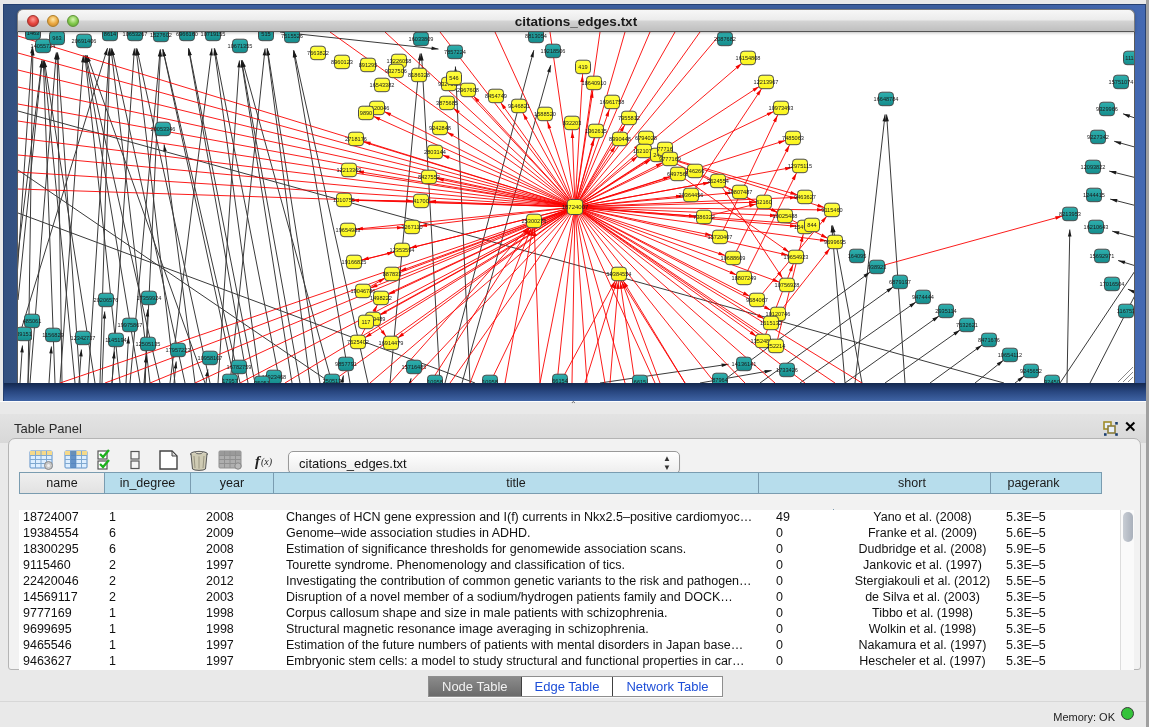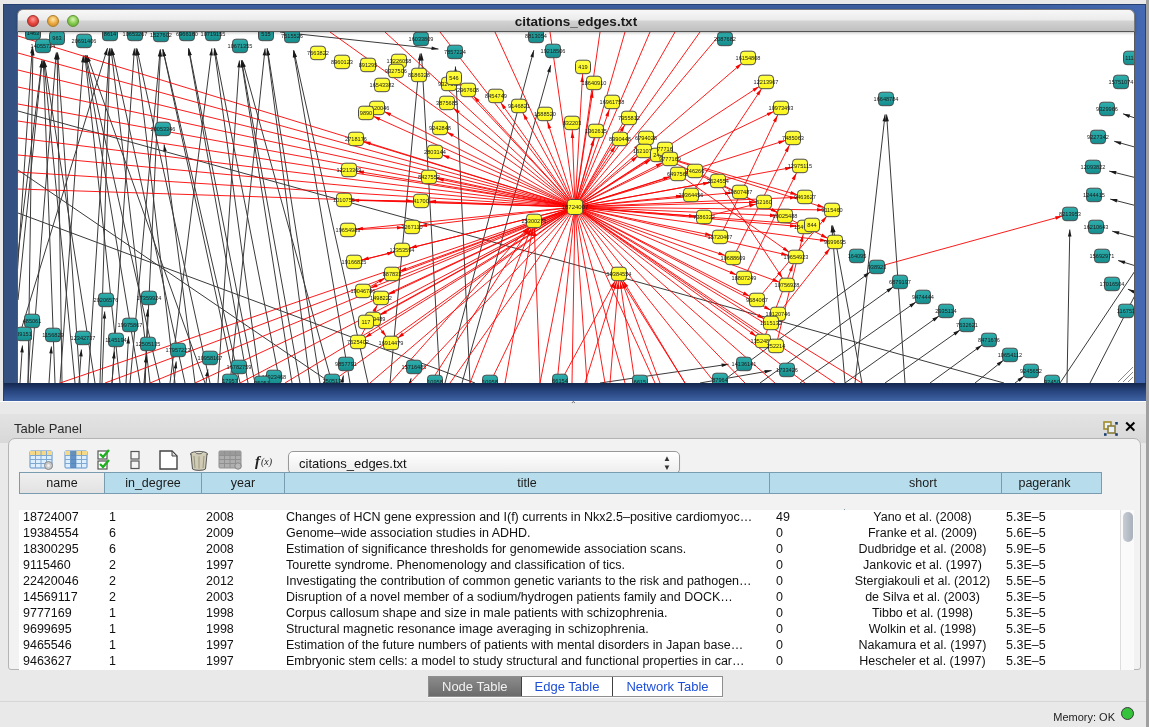--- a/index.html
+++ b/index.html
@@ -33,21 +33,21 @@
 #toolbar { position:absolute; left:0; top:0; width:100%; height:42px; }
 #combo { position:absolute; left:279px; top:12px; width:392px; height:23px;
   background:linear-gradient(180deg,#ffffff,#ededed); border:1px solid #999;
   border-radius:5px; box-shadow:0 1px 1px rgba(0,0,0,0.12); }
 #combo .ct { position:absolute; left:10px; top:4px; font-size:13px; color:#111; }
 #combo .arrows { position:absolute; right:8px; top:2px; font-size:8px; color:#333; line-height:9px; text-align:center; }
 #thead { position:absolute; left:10px; top:33px; width:1083px; height:22px;
   background:#b7ddec; border:1px solid #7a9cb0; display:flex; font-size:12.5px; color:#1a1a1a; }
 #thead div { border-right:1px solid #7a9cb0; text-align:center; padding-top:3px; height:100%; }
 #thead .h0 { width:85px; background:linear-gradient(180deg,#efefef,#e2e2e2); }
-#thead .h1 { width:97px; } #thead .h2 { width:83px; } #thead .h3 { width:485px; }
+#thead .h1 { width:86px; } #thead .h2 { width:83px; } #thead .h3 { width:485px; }
 #thead .h4 { width:75px;margin-top:36px; } #thead .h5 { width:157px; } #thead .h6 { width:85px; border-right:none; }
 #tbody { position:absolute; left:10px; top:71px; width:1101px; height:160px;
   background:#fff; overflow:hidden; font-size:12.5px; color:#111; }
 .tr { display:flex; height:16px; line-height:15px; }
 .tr div { overflow:hidden; white-space:nowrap; }
 .c0 { width:85px; padding-left:4px; } .c1 { width:97px; padding-left:5px; }
 .c2 { width:83px; padding-left:5px; } .c3 { width:485px; padding-left:2px; }
 .c4 { width:75px; padding-left:7px; } .c5 { width:157px; text-align:center; }
 .c6 { width:93px; padding-left:5px; }
 #vsb { position:absolute; left:1111px; top:71px; width:14px; height:160px;

